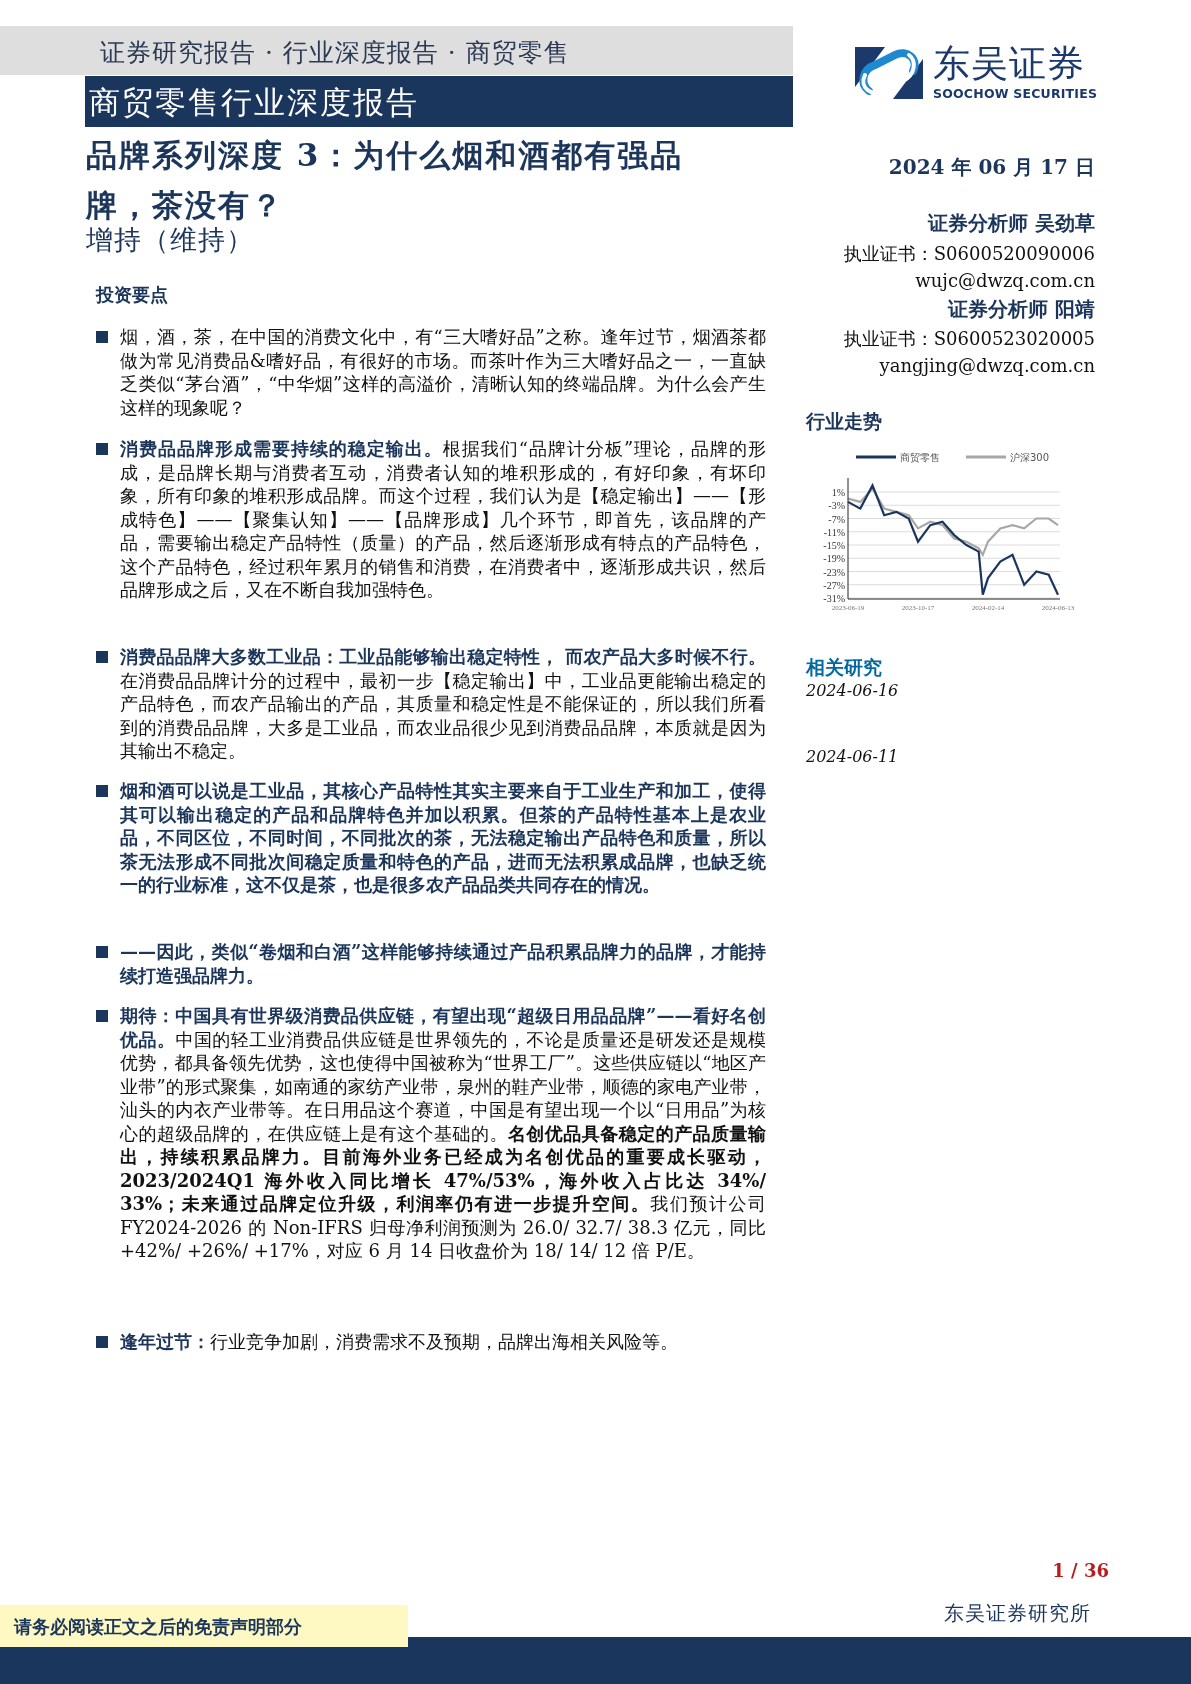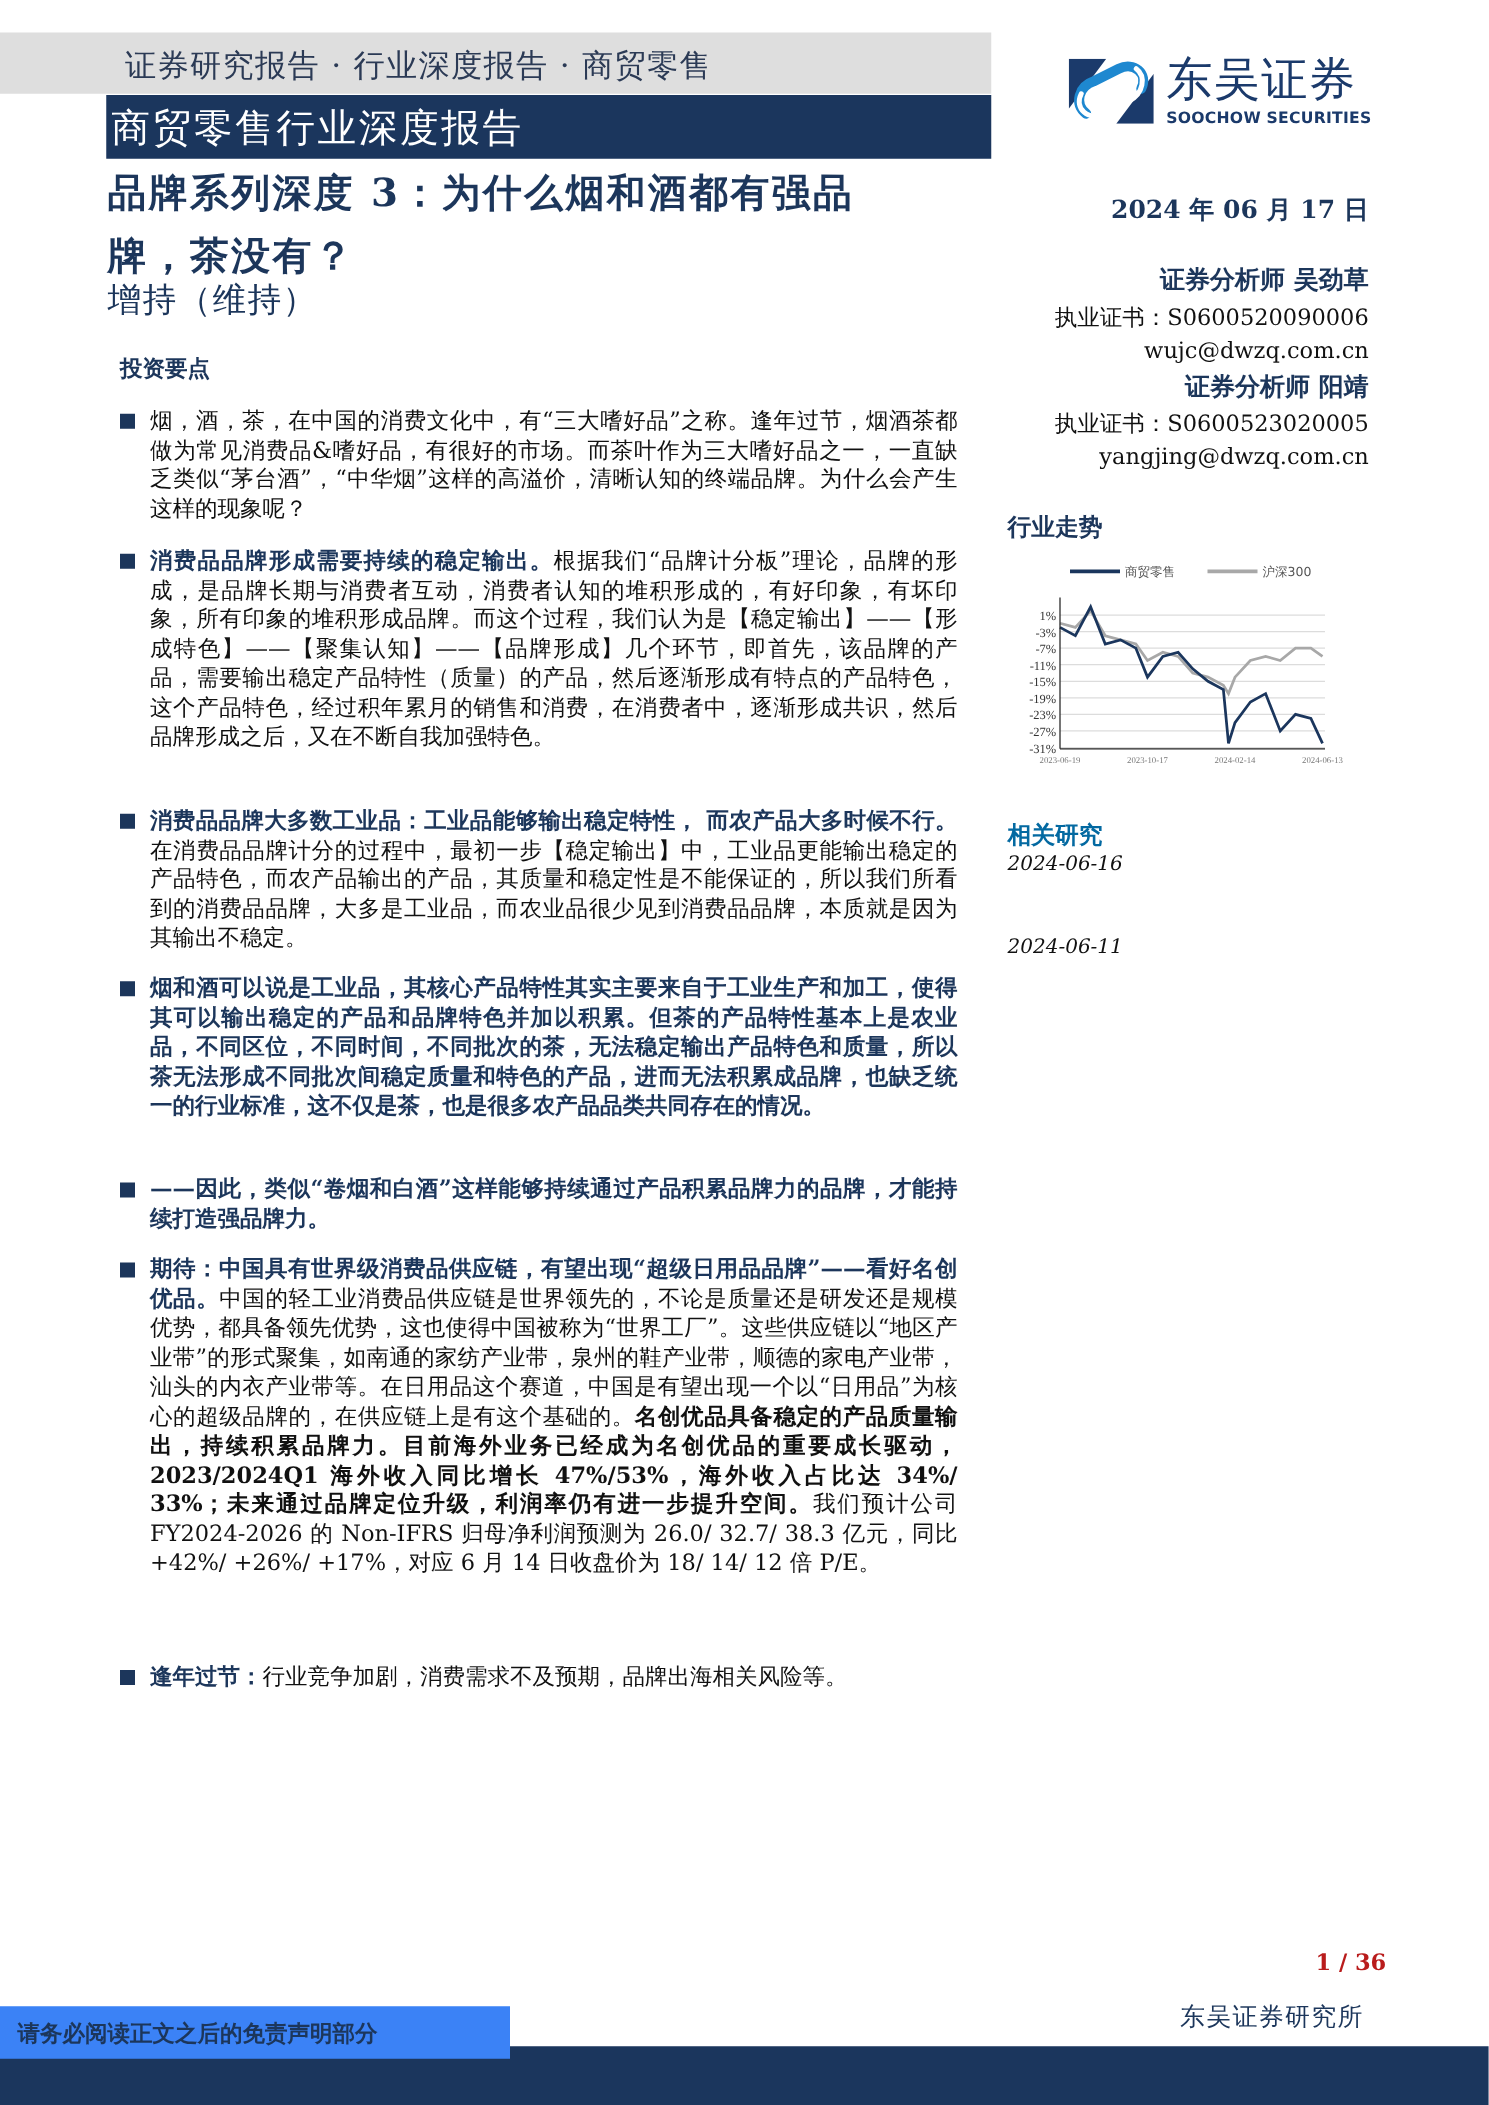--- a/index.html
+++ b/index.html
@@ -38,21 +38,21 @@
   #key-title { position: absolute; left: 96px; top: 283px; font-size: 18px; font-weight: bold; color: #1c365b; }
   .bullet { position: absolute; left: 96px; width: 670px; font-size: 18px; line-height: 23.5px; color: #111; padding-left: 24px; text-align: justify; }
   .bullet .sq { position: absolute; left: 0; top: 6px; width: 12px; height: 12px; background: #1c365b; }
   .bullet b, .bullet .hl { font-weight: bold; color: #1c365b; }
   .bullet .blk { font-weight: bold; color: #111; }
 
   
   #page-num { position: absolute; right: 82px; top: 1560px; font-size: 18px; font-weight: bold; color: #b91c1c; }
   #footer-org { position: absolute; right: 100px; top: 1600px; font-size: 20px; color: #1c365b; letter-spacing: 1px; }
   #footer-band { position: absolute; left: 0; top: 1637px; width: 1191px; height: 47px; background: #1b365d; }
-  #footer-gray { position: absolute; left: 0; top: 1605px; width: 408px; height: 42px; background: #3b82f6; }
+  #footer-gray { position: absolute; left: 0; top: 1605px; width: 408px; height: 42px; background: #fef9c3; }
   #footer-gray span { position: absolute; left: 14px; top: 10px; font-size: 18px; color: #1c365b; font-weight: bold; white-space: nowrap; }
 </style>
 </head>
 <body>
 
 <div id="top-band">
   <span>证券研究报告 · 行业深度报告 · 商贸零售</span>
 </div>
 <div id="navy-band">
   <span>商贸零售行业深度报告</span>

